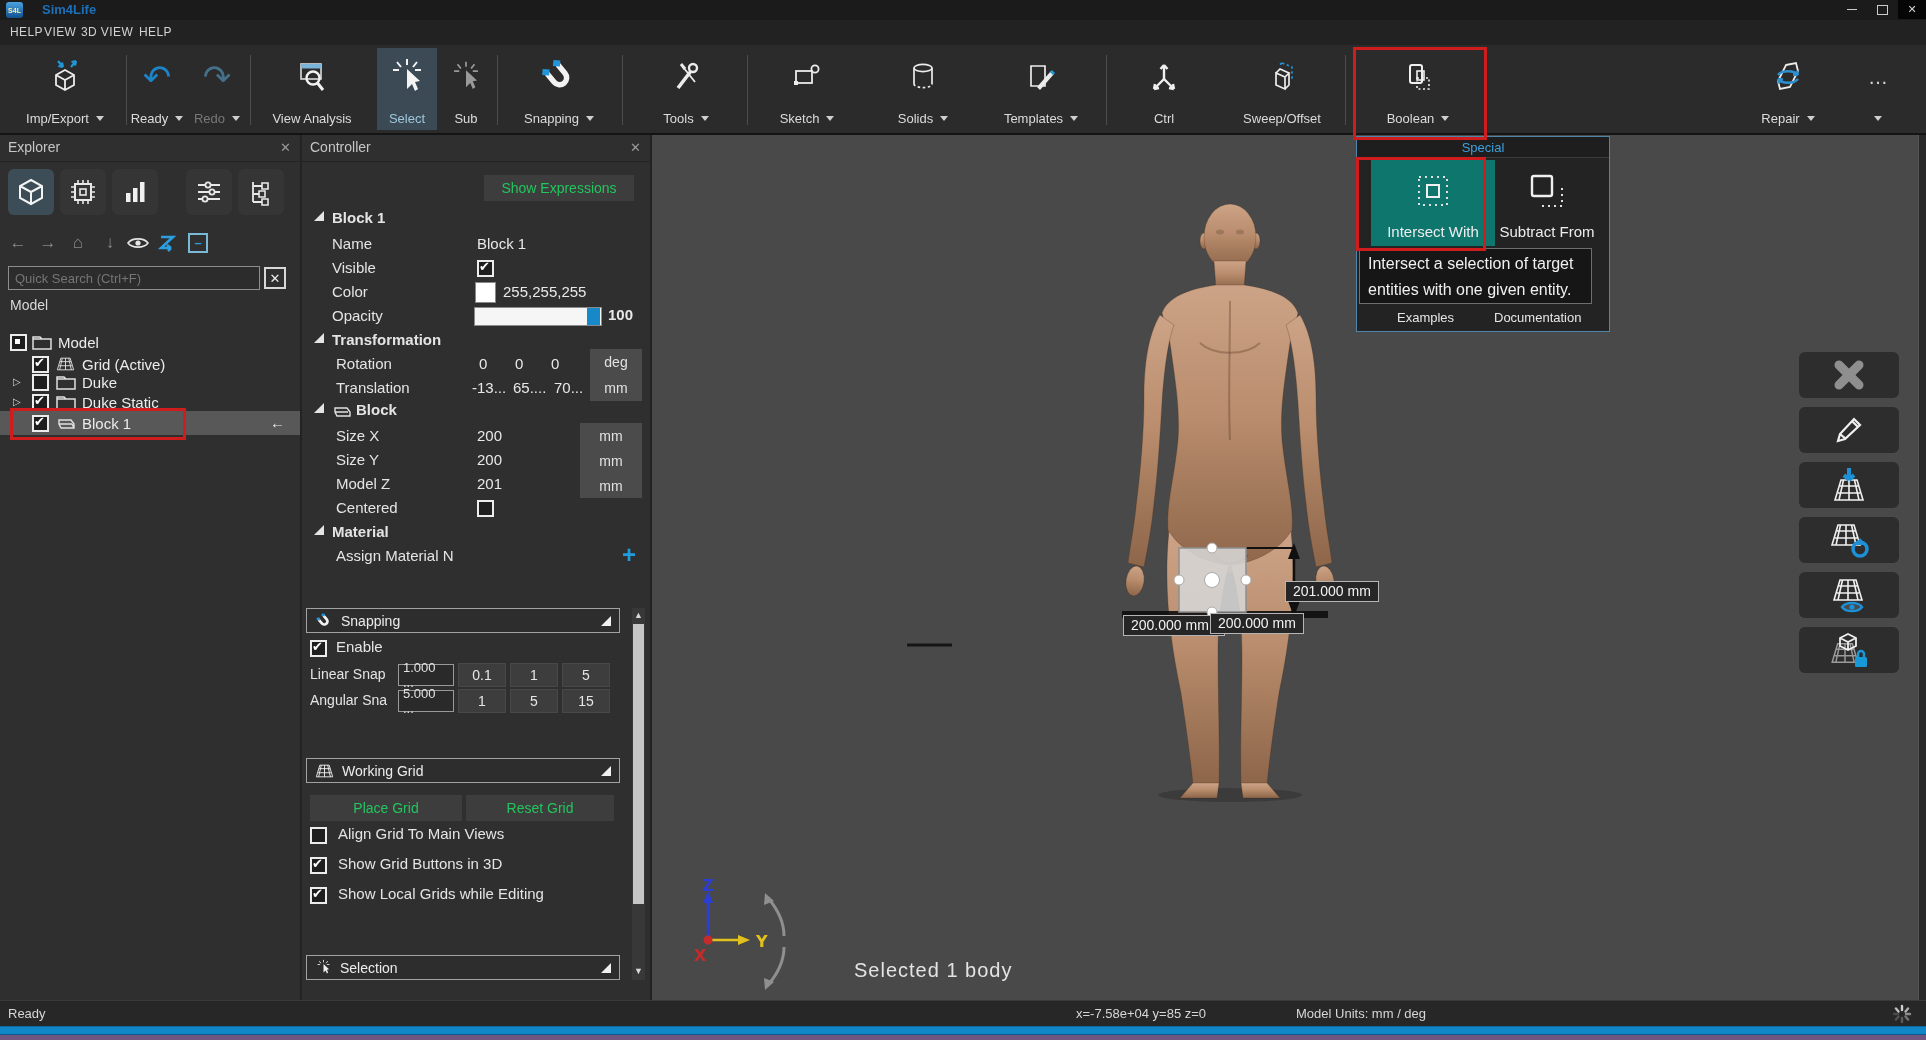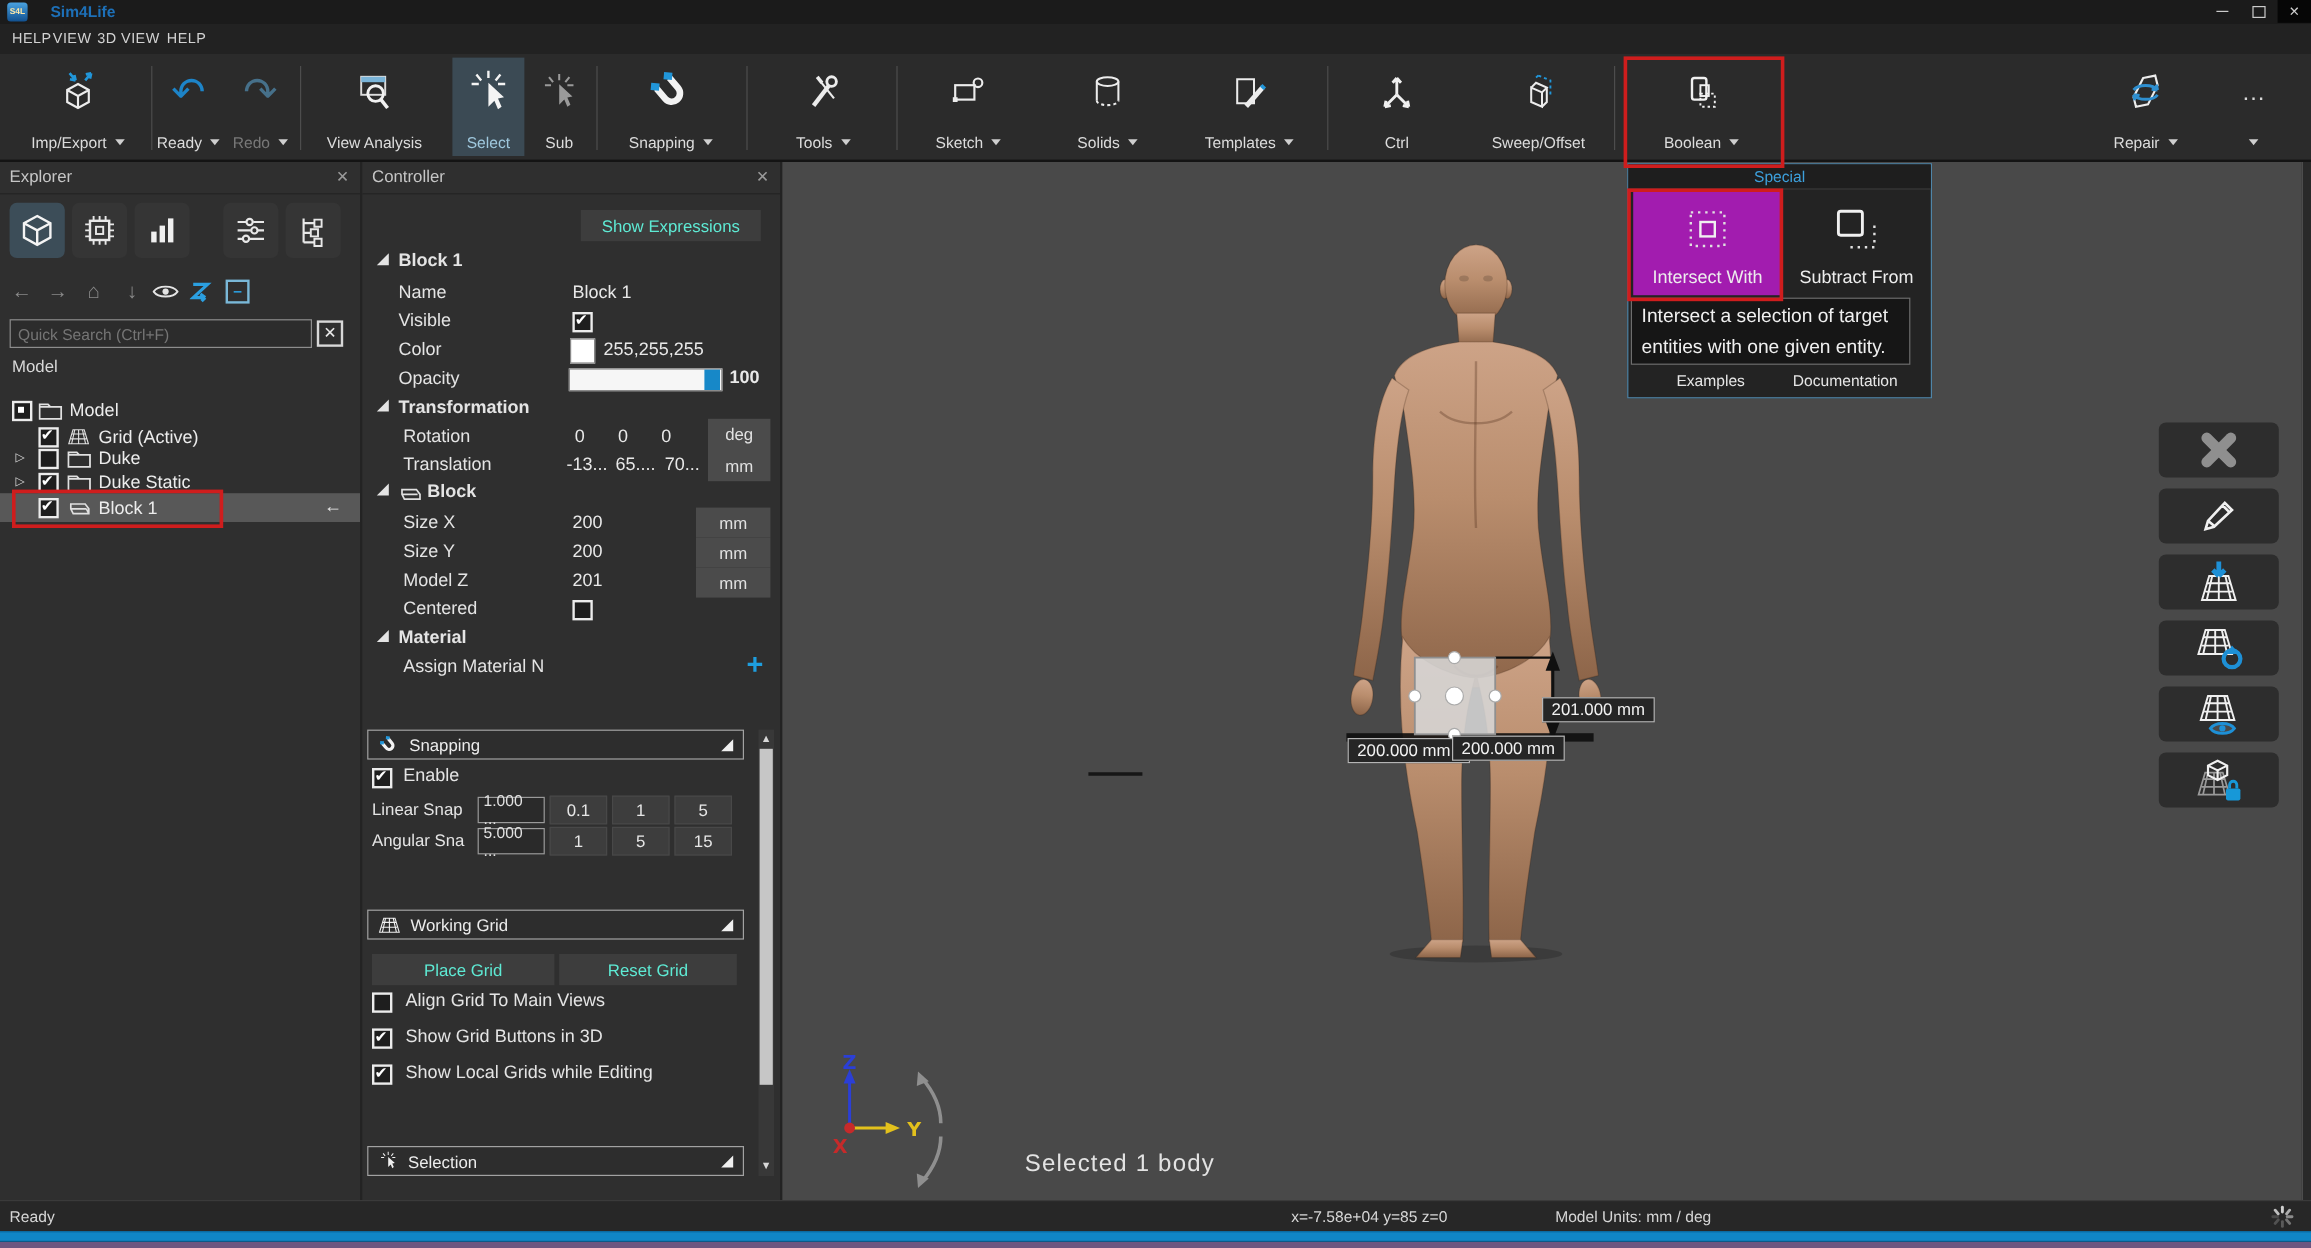--- a/index.html
+++ b/index.html
@@ -39,21 +39,21 @@
   #qsearch{position:absolute;left:8px;top:131px;width:252px;height:24px;background:#2c2c2c;border:1px solid #8d8d8d;color:#a9a9a9;font-size:13px;padding:0 6px;box-sizing:border-box;font-family:inherit;}
   .sclear{position:absolute;left:264px;top:132px;width:22px;height:22px;border:2px solid #d8d8d8;color:#e8e8e8;display:flex;align-items:center;justify-content:center;font-size:13px;box-sizing:border-box;}
   .treelabel{position:absolute;left:10px;top:162px;font-size:14px;color:#d8d8d8;}
   .trow{position:absolute;left:0;width:100%;height:20px;}
   .trow .tlbl{position:absolute;top:2px;font-size:15px;color:#ececec;white-space:nowrap;}
   .cb{position:absolute;width:13px;height:13px;border:2px solid #ececec;background:#1e1e1e;}
   .cb.ck::after{content:"✔";position:absolute;left:0px;top:-3px;font-size:13px;color:#fff;}
   .cb.part::after{content:"";position:absolute;left:3px;top:3px;width:5px;height:5px;background:#fff;}
   .expander{position:absolute;font-size:10px;color:#d8d8d8;}
   
-  .ctlbtn{position:absolute;background:#3d3d3d;color:#5eead4;font-size:14px;display:flex;align-items:center;justify-content:center;box-sizing:border-box;}
+  .ctlbtn{position:absolute;background:#3d3d3d;color:#22c55e;font-size:14px;display:flex;align-items:center;justify-content:center;box-sizing:border-box;}
   .prow-lbl{position:absolute;font-size:15px;color:#e4e4e4;white-space:nowrap;}
   .prow-val{position:absolute;font-size:15px;color:#e8e8e8;white-space:nowrap;}
   .bold{font-weight:bold;}
   .tri-exp{width:0;height:0;border-left:10px solid transparent;border-bottom:10px solid #e4e4e4;}
   .unit{position:absolute;background:#4b4b4b;color:#e2e2e2;font-size:14px;display:flex;align-items:center;justify-content:center;}
   .secbar{position:absolute;left:4px;width:314px;height:25px;border:1px solid #a2a2a2;background:#2d2d2d;color:#ececec;font-size:14px;display:flex;align-items:center;gap:8px;padding:0 8px;box-sizing:border-box;}
   .secbar .spring{margin-left:auto;}
   .pbtn{position:absolute;height:24px;background:#3d3d3d;color:#e6e6e6;font-size:14px;display:flex;align-items:center;justify-content:center;border:1px solid #484848;box-sizing:border-box;}
   .snapinput{position:absolute;height:22px;background:#2a2a2a;border:1px solid #9a9a9a;color:#e2e2e2;font-size:13px;padding:0 4px;box-sizing:border-box;display:flex;align-items:center;}
   .scroll{position:absolute;left:330px;width:13px;background:#383838;}
@@ -336,21 +336,21 @@
       <span class="lbl">
           <span class="caret"></span>
         </span>
     </div>
   </div>
 
   <div class="redbox" style="left:1353px;top:47px;width:128px;height:87px"></div>
 
   <div id="boolmenu">
     <div class="sechead">Special</div>
-    <div class="boolitem" style="left:4px;background:#a21caf">
+    <div class="boolitem" style="left:14px;background:#0f766e">
       <span>
         <svg width="46" height="46">
             <rect x="17" y="17" width="12" height="12" fill="none" stroke="#f0f0f0" stroke-width="2"></rect>
         <rect x="9" y="9" width="28" height="28" fill="none" stroke="#e0e0e0" stroke-width="2" stroke-dasharray="2 4"></rect>
           </svg>
       </span>
       <span class="blbl">Intersect With</span>
     </div>
     <div class="boolitem" style="left:128px">
       <span>

